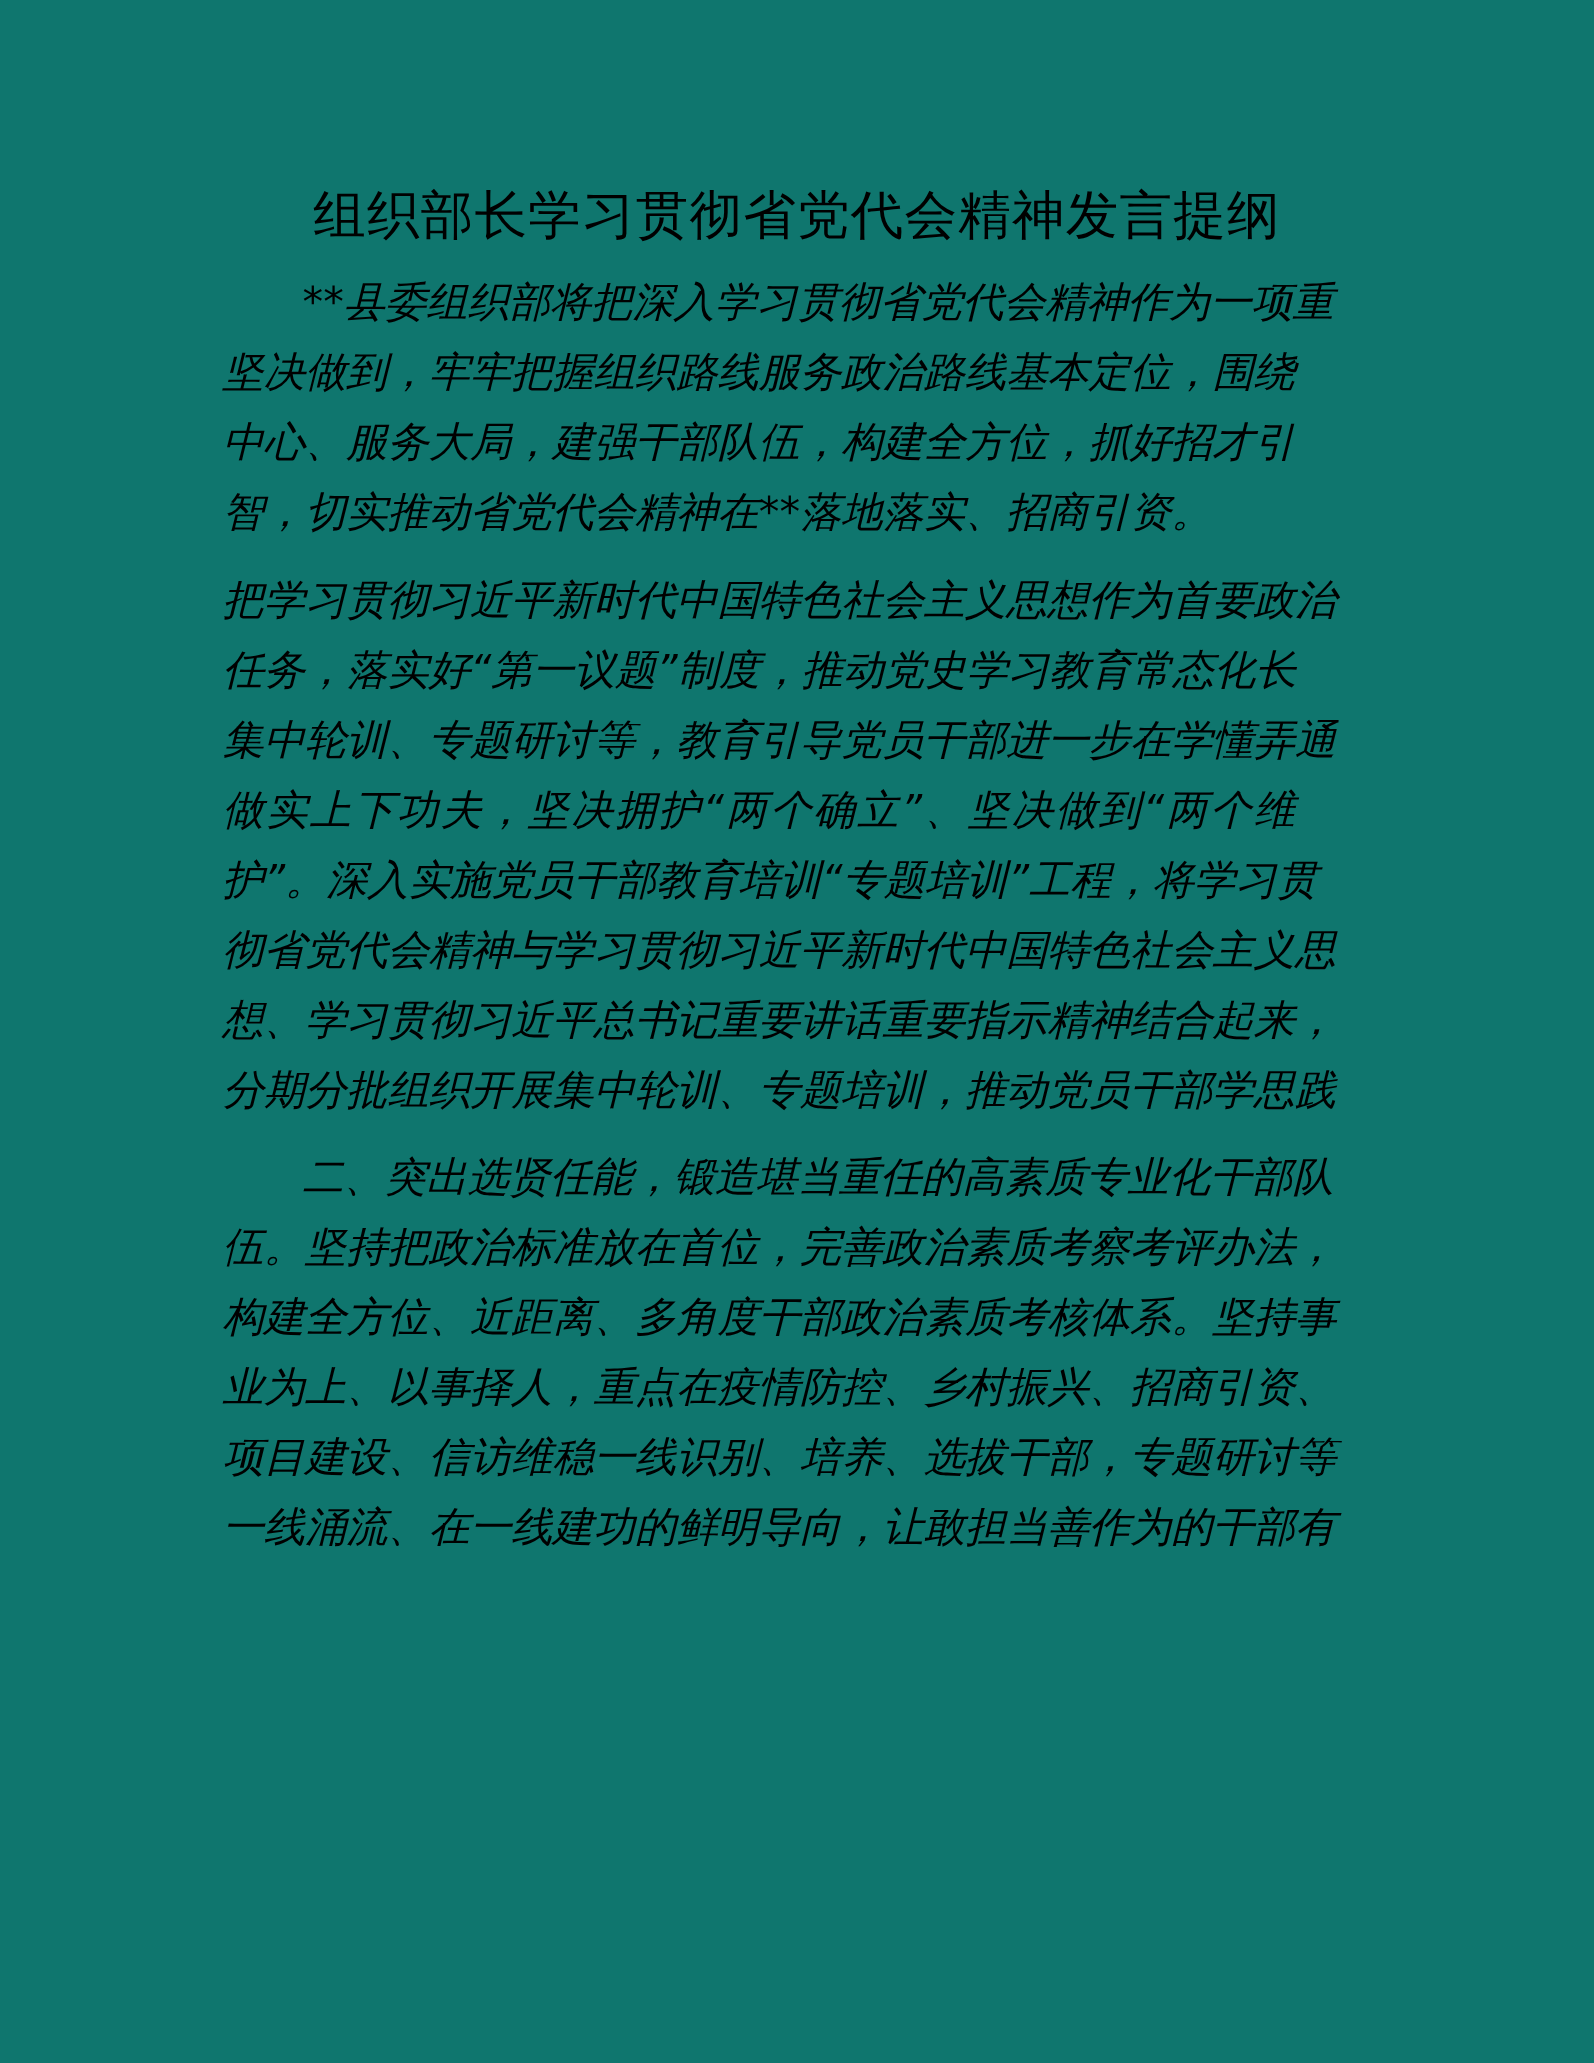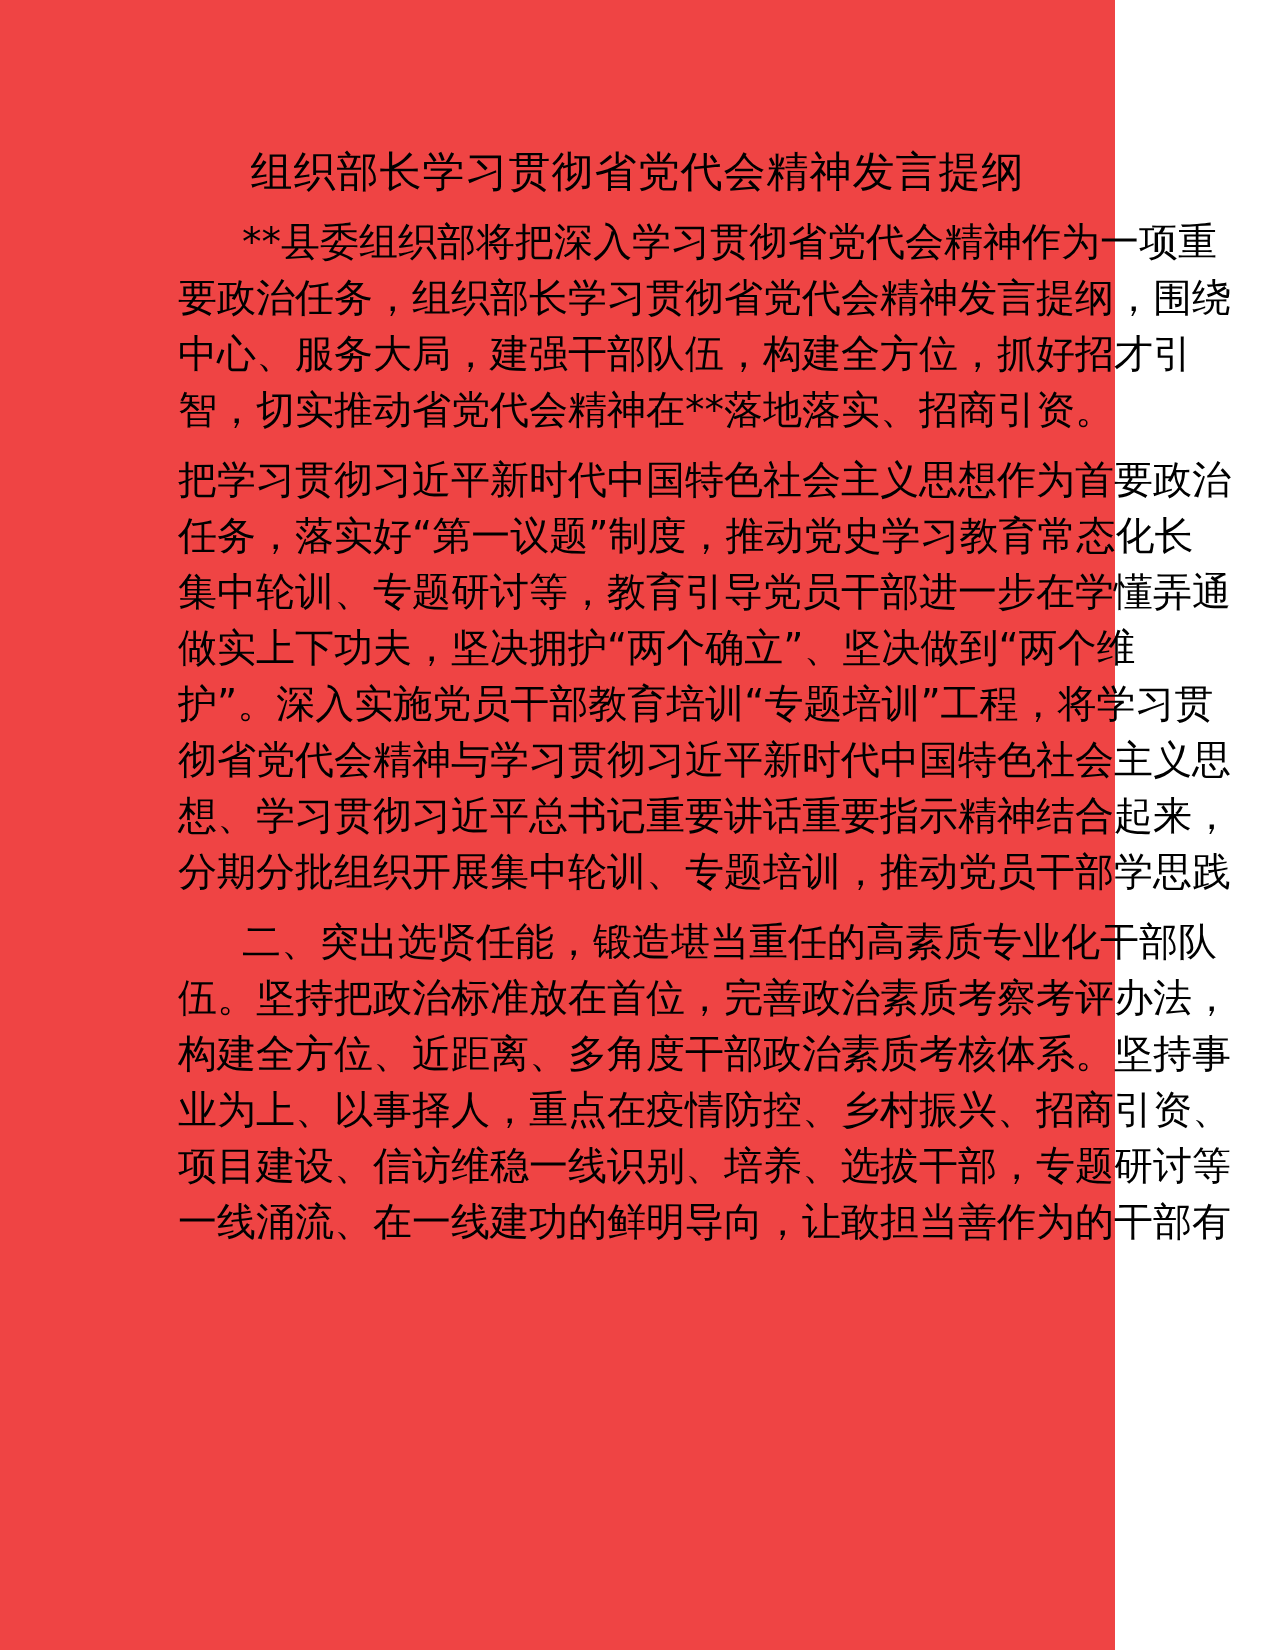--- a/index.html
+++ b/index.html
@@ -11,22 +11,22 @@
     width: 1275px;
     height: 1650px;
     position: relative;
     overflow: hidden;
     font-family: "DejaVu Sans", "Liberation Sans", sans-serif;
     color: #000000;
   }
   .page {
     position: absolute;
     left: 0; top: 0;
-    width: 1115px; height: 1650px;
-    background: #ef4444;
+    width: 1275px; height: 1650px;
+    background: #0f766e;
   }
   .title {
     position: absolute;
     top: 142px;
     left: 0;
     width: 1275px;
     text-align: center;
     font-size: 42px;
     line-height: 60px;
     letter-spacing: 1px;
@@ -34,26 +34,27 @@
     font-weight: normal;
   }
   .body {
     position: absolute;
     left: 178px;
     top: 214px;
     width: 858px;
   }
   .para {
     margin: 0 0 14px 0;
-    font-size: 39px;
+    font-size: 33px;
     line-height: 56px;
     text-indent: 64px;
     text-align: justify;
     text-align-last: left;
     letter-spacing: 0px;
+    font-style: italic;
   }
   .line {
     display: block;
     white-space: nowrap;
     text-align-last: justify;
     text-align: justify;
   }
   .line.first { padding-left: 64px; }
   .line.last { text-align-last: left; }
   .para.lines { text-indent: 0; }
@@ -61,21 +62,21 @@
 </head>
 <body>
 
 <div class="page">
   <h1 class="title">组织部长学习贯彻省党代会精神发言提纲</h1>
 
   <div class="body">
 
     <p class="para lines">
       <span class="line first">**县委组织部将把深入学习贯彻省党代会精神作为一项重</span>
-      <span class="line">要政治任务，组织部长学习贯彻省党代会精神发言提纲，围绕</span>
+      <span class="line">坚决做到，牢牢把握组织路线服务政治路线基本定位，围绕</span>
       <span class="line">中心、服务大局，建强干部队伍，构建全方位，抓好招才引</span>
       <span class="line last">智，切实推动省党代会精神在**落地落实、招商引资。</span>
     </p>
 
     <p class="para lines">
       <span class="line">把学习贯彻习近平新时代中国特色社会主义思想作为首要政治</span>
       <span class="line">任务，落实好“第一议题”制度，推动党史学习教育常态化长</span>
       <span class="line">集中轮训、专题研讨等，教育引导党员干部进一步在学懂弄通</span>
       <span class="line">做实上下功夫，坚决拥护“两个确立”、坚决做到“两个维</span>
       <span class="line">护”。深入实施党员干部教育培训“专题培训”工程，将学习贯</span>

